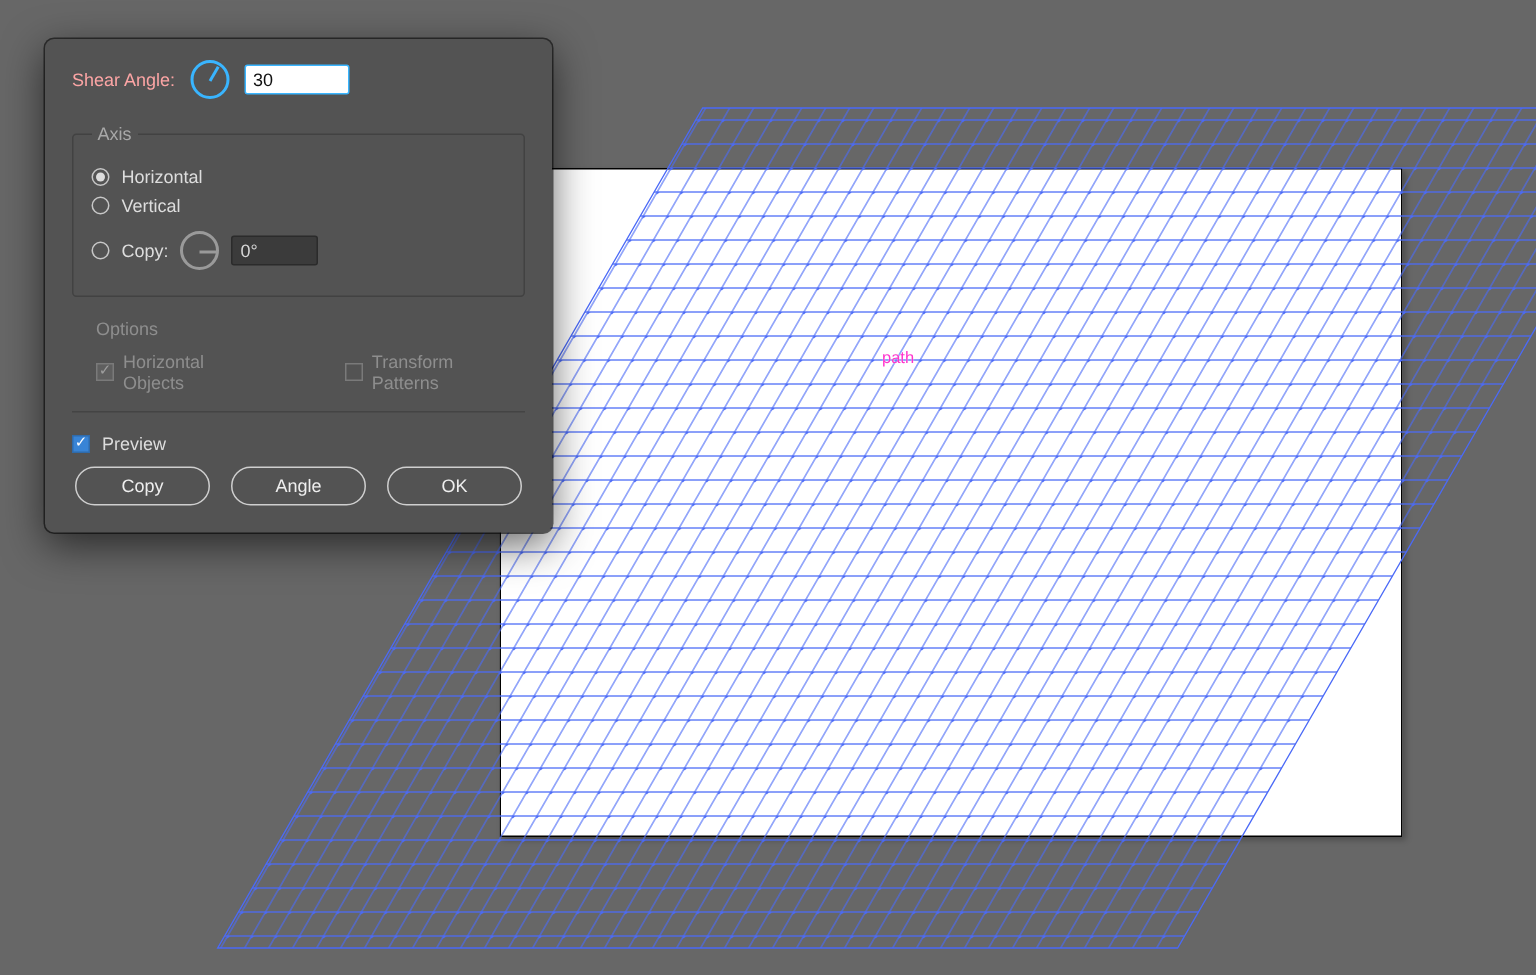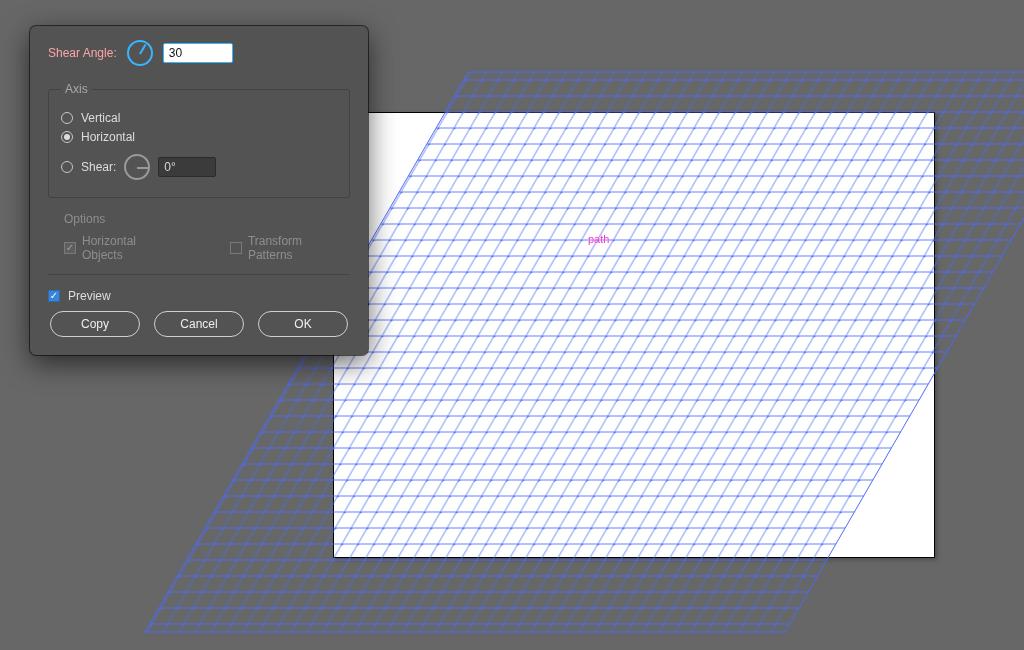--- a/index.html
+++ b/index.html
@@ -209,32 +209,32 @@
       <span class="dial">
         <span class="needle" id="needle-main" style="transform: rotate(-60deg);"></span>
       </span>
       <input class="num-input" type="text" value="30" style="">
     </div>
 
     <fieldset class="group">
       <legend>Axis</legend>
 
       <div class="radio-row">
+        <span class="radio checked"></span>
+        <span>Horizontal</span>
+      </div>
+
+      <div class="radio-row">
         <span class="radio"></span>
         <span>Vertical</span>
       </div>
 
-      <div class="radio-row">
-        <span class="radio checked"></span>
-        <span>Horizontal</span>
-      </div>
-
       <div class="radio-row" style="margin-top:10px; gap:8px;">
         <span class="radio"></span>
-        <span>Shear:</span>
+        <span>Copy:</span>
         <span class="dial gray">
           <span class="needle" id="needle-axis" style="transform: rotate(0deg);"></span>
         </span>
         <input class="num-input dark" type="text" value="0°" style="">
       </div>
     </fieldset>
 
     <fieldset class="options">
       <div class="opt-title">Options</div>
       <div style="display:flex; gap:18px; align-items:center;">
@@ -251,18 +251,18 @@
 
     <div class="divider"></div>
 
     <div class="preview-row">
       <span class="check blue checked">✓</span>
       <span>Preview</span>
     </div>
 
     <div class="button-row">
       <span class="pill">Copy</span>
-      <span class="pill">Cancel</span>
+      <span class="pill">Angle</span>
       <span class="pill">OK</span>
     </div>
 
   </div>
 </div>
 
 </body></html>

